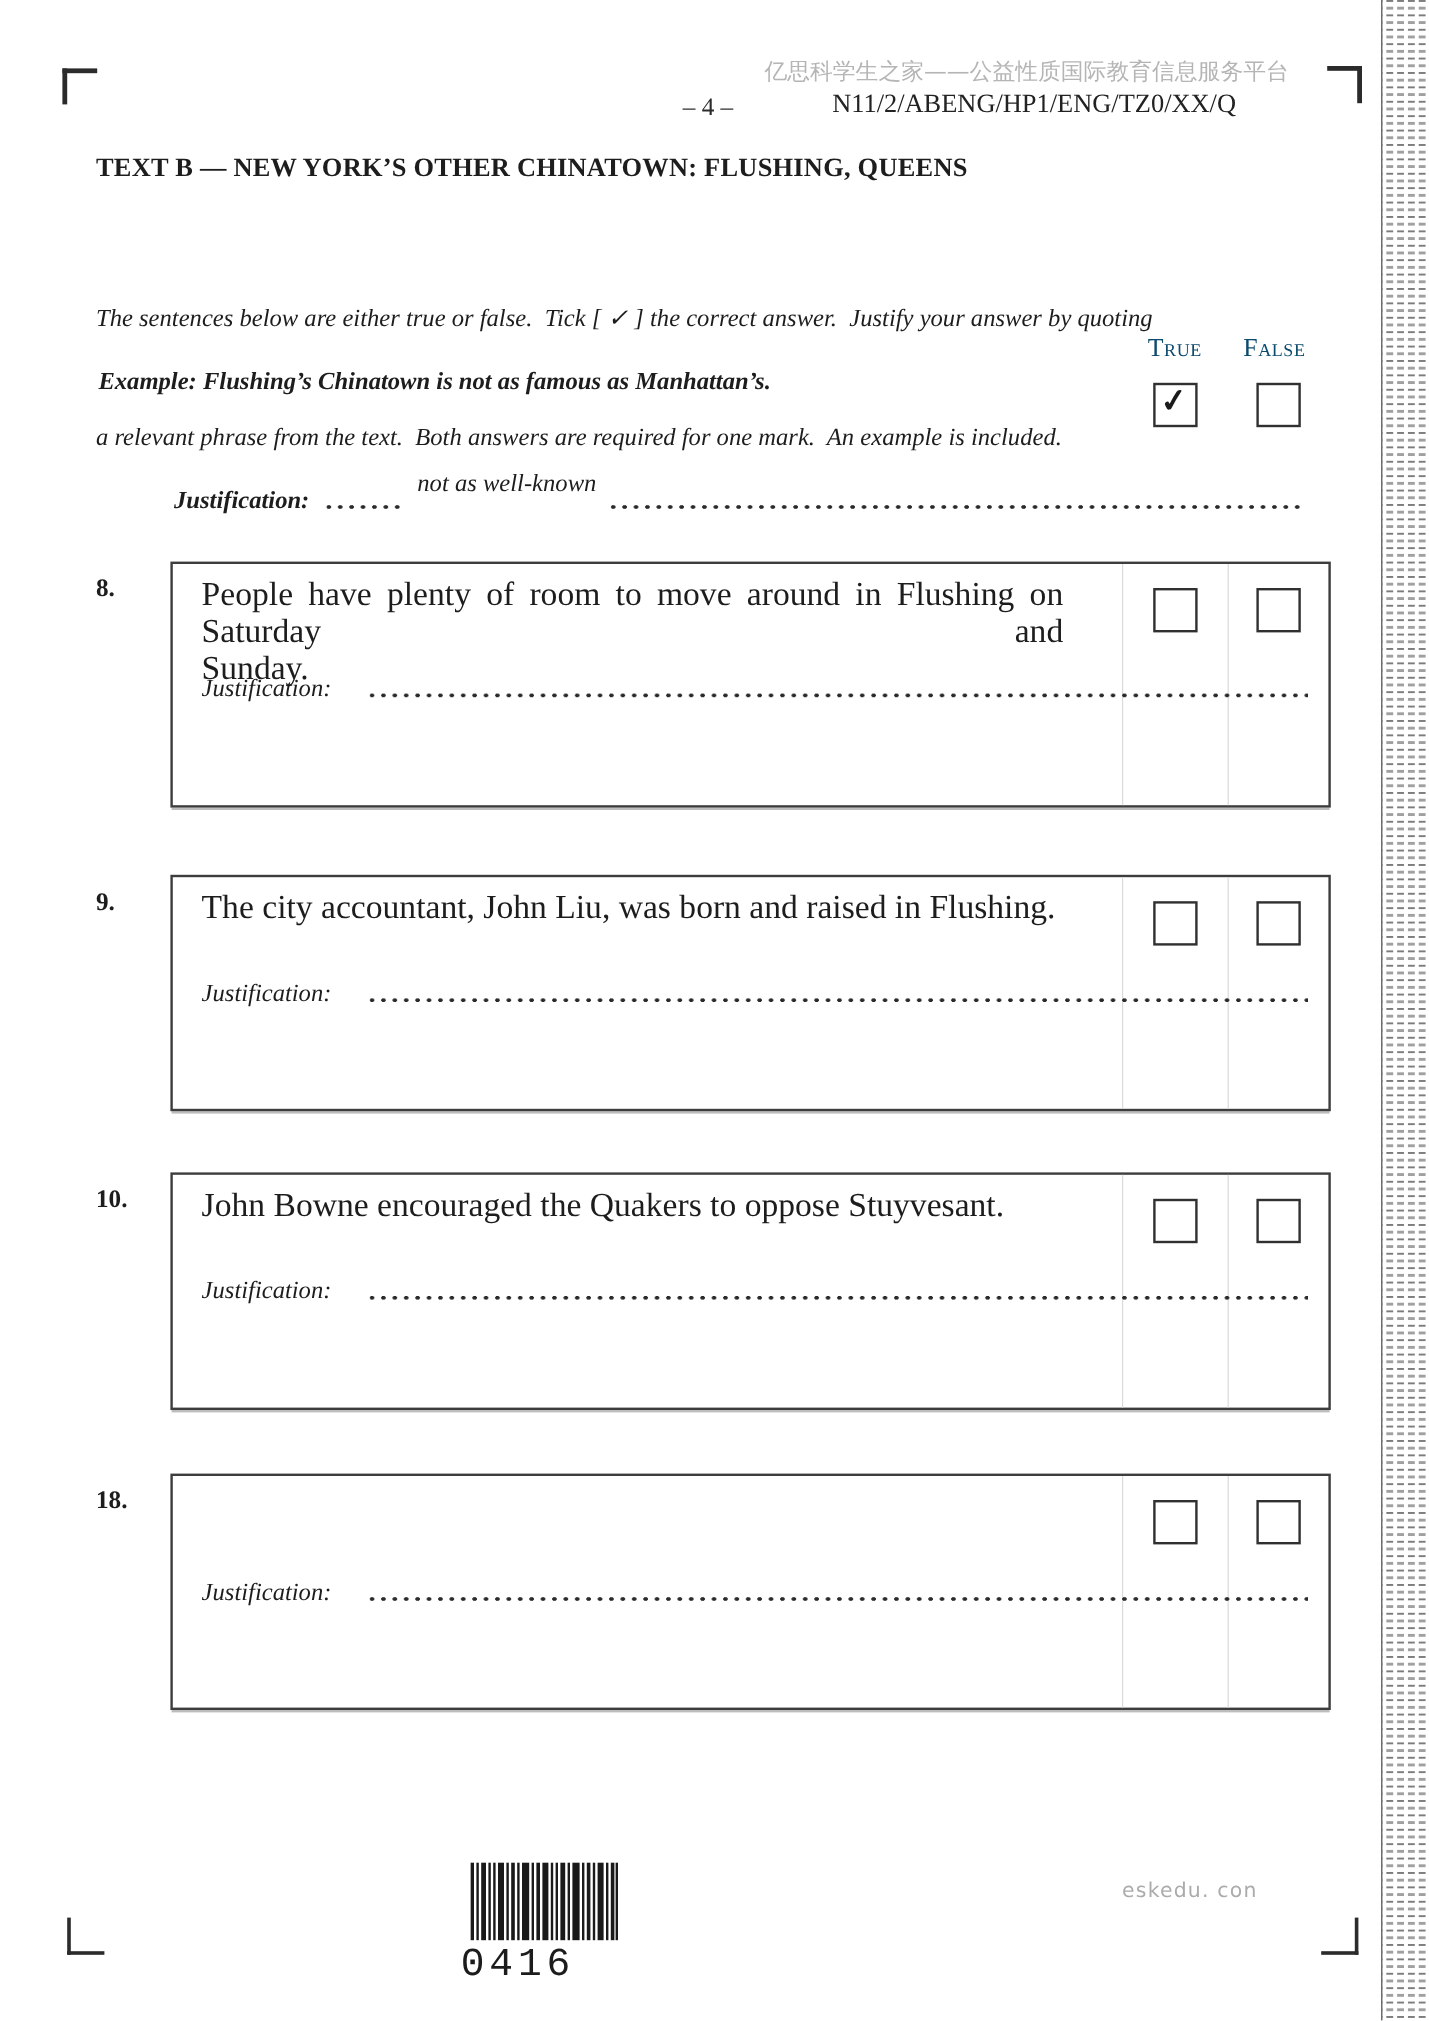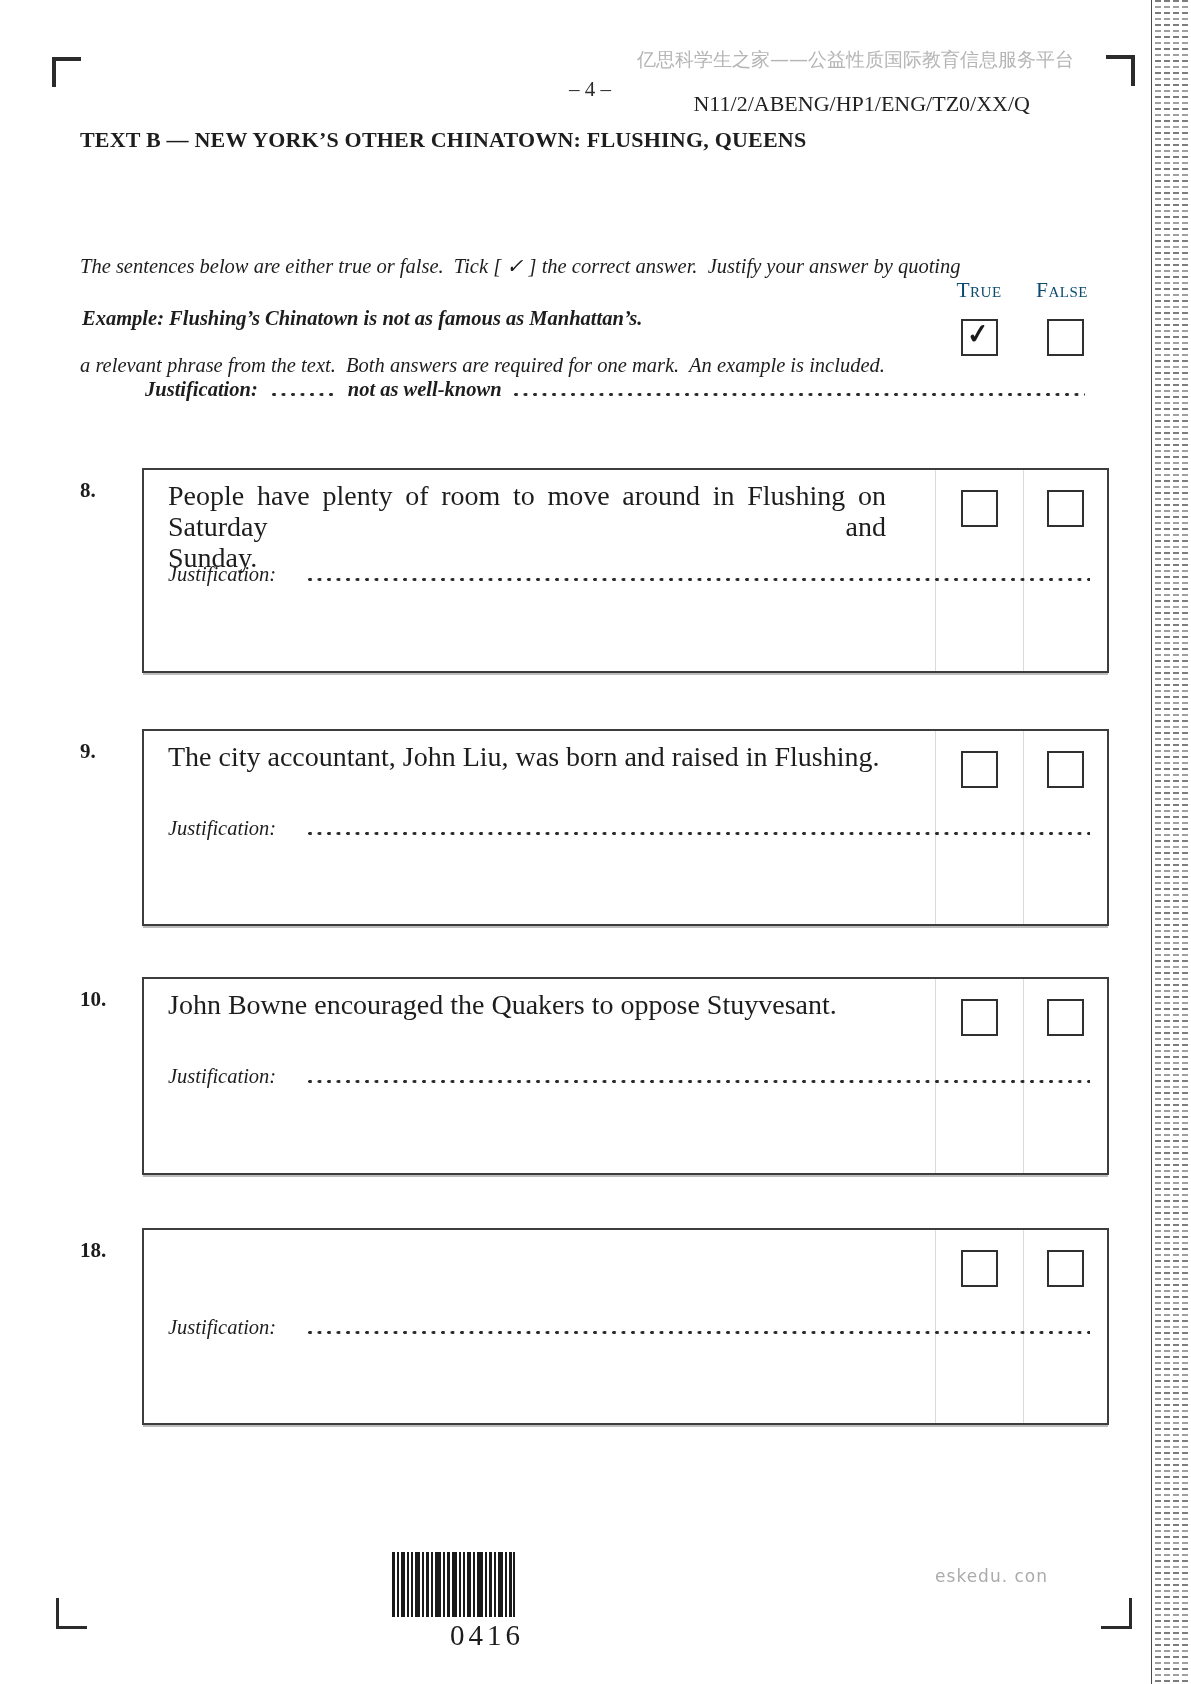--- a/index.html
+++ b/index.html
@@ -17,21 +17,21 @@
   
   .mark{position:absolute;}
   .mark.tl{left:52px;top:57px;width:25px;height:26px;border-top:4px solid #2b2b2b;border-left:4px solid #2b2b2b;}
   .mark.tr{left:1106px;top:55px;width:25px;height:27px;border-top:4px solid #2b2b2b;border-right:4px solid #2b2b2b;}
   .mark.bl{left:56px;top:1598px;width:28px;height:28px;border-left:3px solid #2b2b2b;border-bottom:3px solid #2b2b2b;}
   .mark.br{left:1101px;top:1598px;width:28px;height:28px;border-right:3px solid #2b2b2b;border-bottom:3px solid #2b2b2b;}
 
   .cn-watermark{position:absolute;left:0;top:47px;width:1030px;text-align:right;
     font-family:"DejaVu Sans",sans-serif;font-size:19px;color:#b5b5b5;padding-left:44px;}
   .page-number{position:absolute;left:520px;top:77px;width:140px;text-align:center;font-size:21px;color:#2c2c2c;}
-  .paper-code{position:absolute;left:0;top:91px;width:1030px;text-align:right;font-size:22px;color:#222;}
+  .paper-code{position:absolute;left:0;top:73px;width:1030px;text-align:right;font-size:22px;color:#222;}
 
   .doc-title{position:absolute;left:80px;top:127px;width:980px;font-size:22px;font-weight:bold;letter-spacing:.2px;}
 
   .instructions{position:absolute;left:80px;top:184px;width:1010px;font-style:italic;
     font-size:20.5px;line-height:33px;white-space:pre-wrap;}
 
   .col-label{position:absolute;top:278px;width:88px;text-align:center;font-variant:small-caps;
     font-size:21.5px;color:#0c4a6e;letter-spacing:.5px;}
   .col-label.true{left:935px;}
   .col-label.false{left:1018px;}
@@ -43,40 +43,40 @@
   .example-statement{position:absolute;left:82px;top:307px;width:780px;
     font-weight:bold;font-style:italic;font-size:20.5px;}
 
   .just-row{display:flex;align-items:flex-end;font-size:20.5px;}
   .dots{height:3px;margin-bottom:5px;
     background-image:radial-gradient(circle at 2px 1.5px,#2a2a2a 1.6px,transparent 2px);
     background-size:9.5px 3px;background-repeat:repeat-x;}
   .example-just{position:absolute;left:145px;top:378px;width:940px;}
   .example-just .label{font-weight:bold;font-style:italic;white-space:nowrap;}
   .example-just .dots1{width:64px;margin-left:14px;}
-  .example-just .answer{font-weight:bold;font-style:italic;margin:0 12px;white-space:nowrap;}
+  .example-just .answer{font-weight:normal;font-style:italic;margin:14px 12px;white-space:nowrap;}
   .example-just .dots2{flex:1;}
 
   .q-number{position:absolute;left:80px;width:55px;font-weight:bold;font-size:21px;}
   .q-box{position:absolute;left:142px;width:963px;background:#fff;border:2px solid #3d3d3d;
     box-shadow:0 3px 0 -1px #bdbdbd;}
   .q-box .divider{position:absolute;top:0;bottom:0;width:1px;background:#dadada;}
   .q-box .div1{left:791px;}
   .q-box .div2{left:879px;}
   .q-statement{position:absolute;left:24px;top:10px;width:718px;font-size:28px;line-height:31px;}
   .q-statement .justify-line{text-align:justify;text-align-last:justify;}
   .q-box .cb-true{left:817px;top:20px;}
   .q-box .cb-false{left:903px;top:20px;}
   .q-just{position:absolute;left:24px;width:922px;}
   .q-just .label{font-style:italic;white-space:nowrap;}
   .q-just .dots2{flex:1;margin-left:32px;}
 
   .barcode{position:absolute;left:392px;top:1552px;width:123px;height:65px;}
-  .barcode-number{position:absolute;left:384px;top:1619px;width:140px;text-align:right;
-    font-family:Liberation Serif, serif;font-size:29px;letter-spacing:4px;color:#1c1c1c;}
+  .barcode-number{position:absolute;left:384px;top:1619px;width:140px;text-align:left;
+    font-family:Liberation Mono, monospace;font-size:33px;letter-spacing:4px;color:#1c1c1c;}
   .site-watermark{position:absolute;left:820px;top:1566px;width:228px;text-align:right;
     font-family:"DejaVu Sans",sans-serif;font-size:17px;color:#ababab;letter-spacing:1px;}
 </style>
 </head>
 <body>
 
 <div class="page">
 
   <div class="texture-strip"></div>
 

